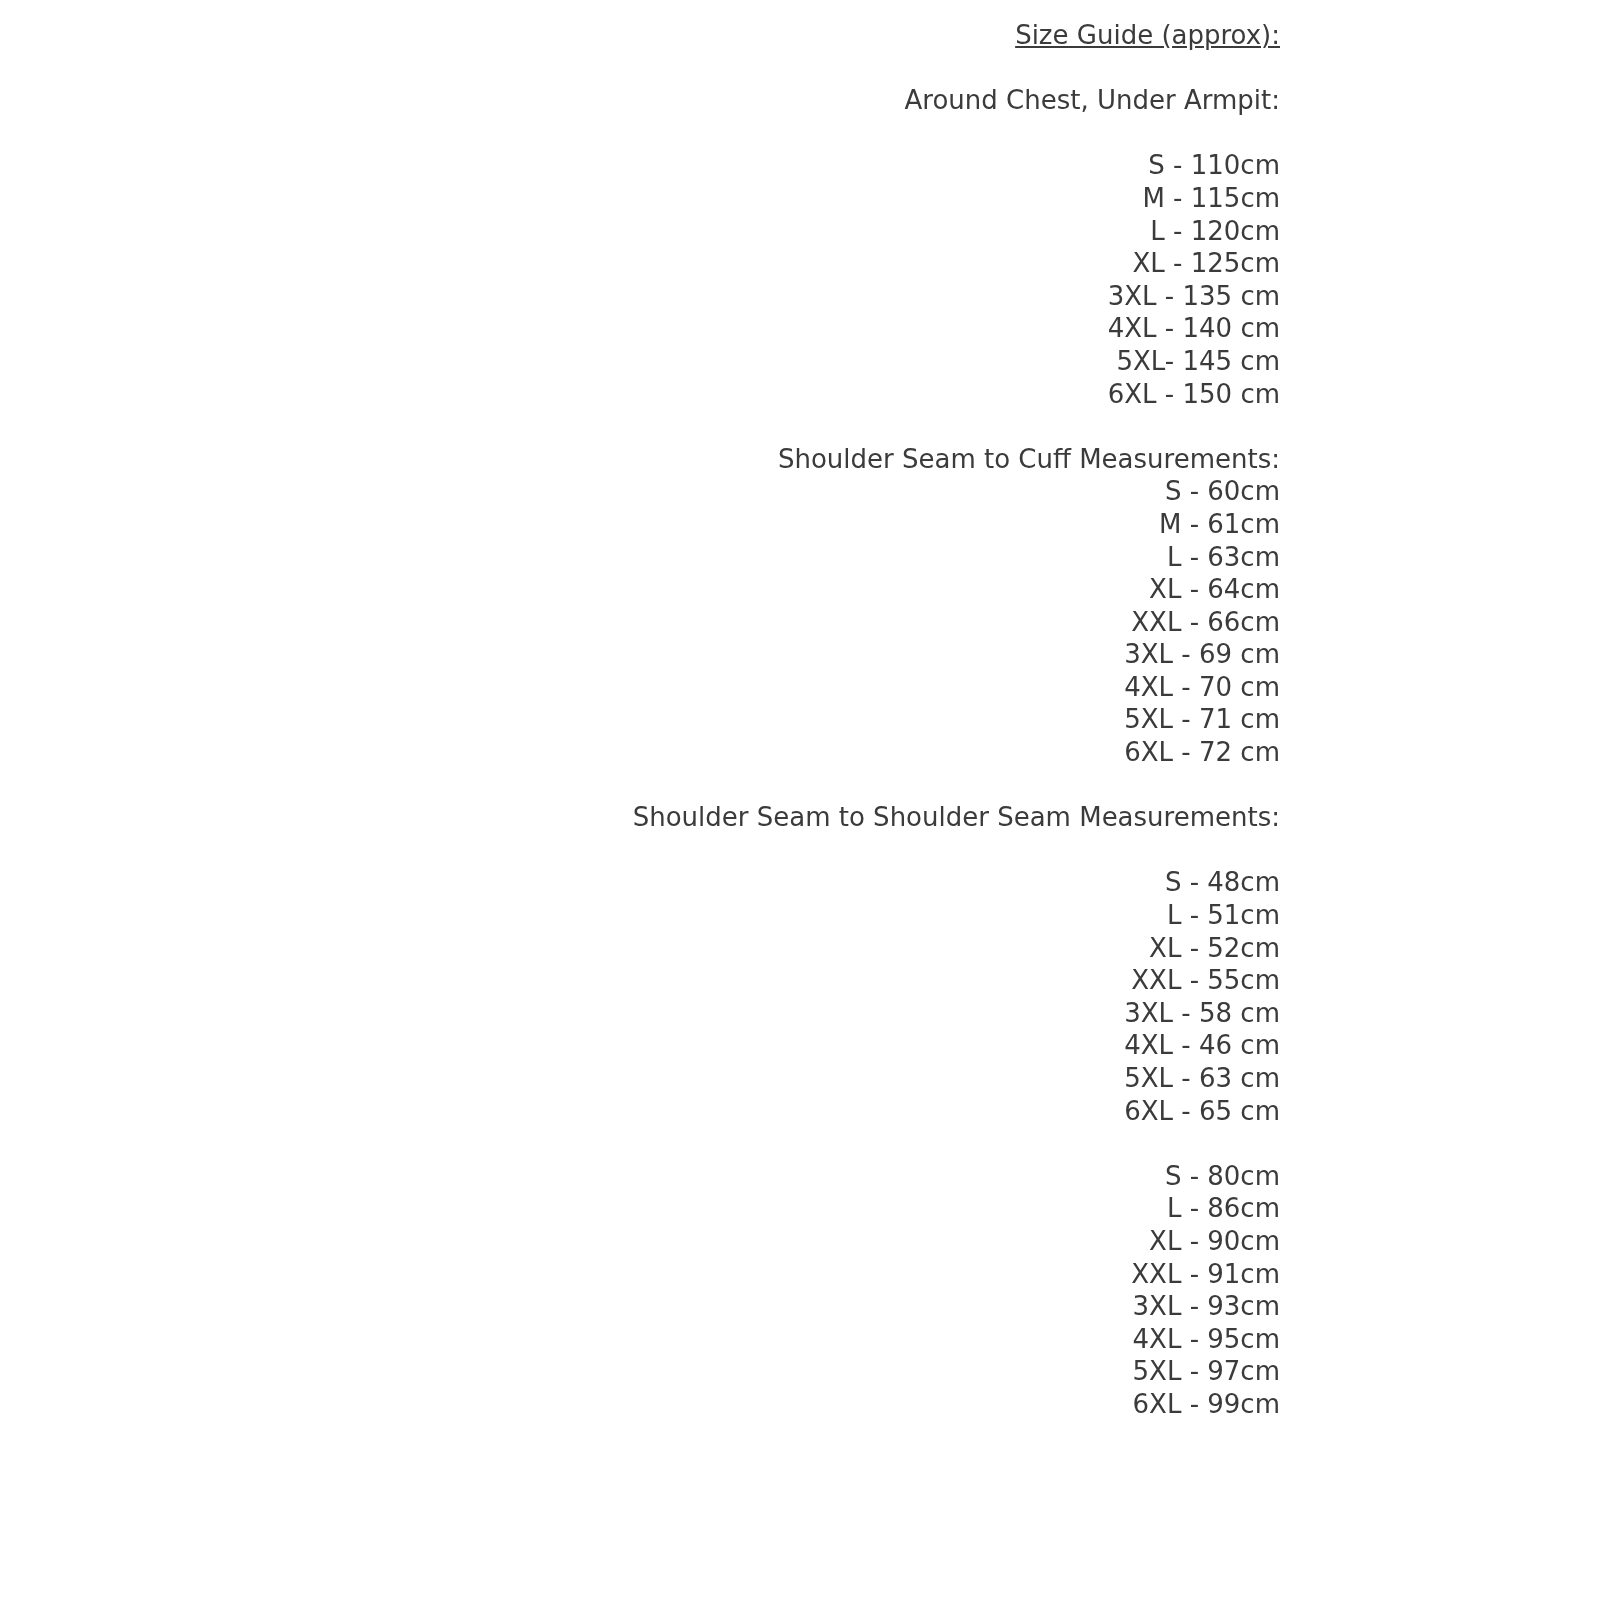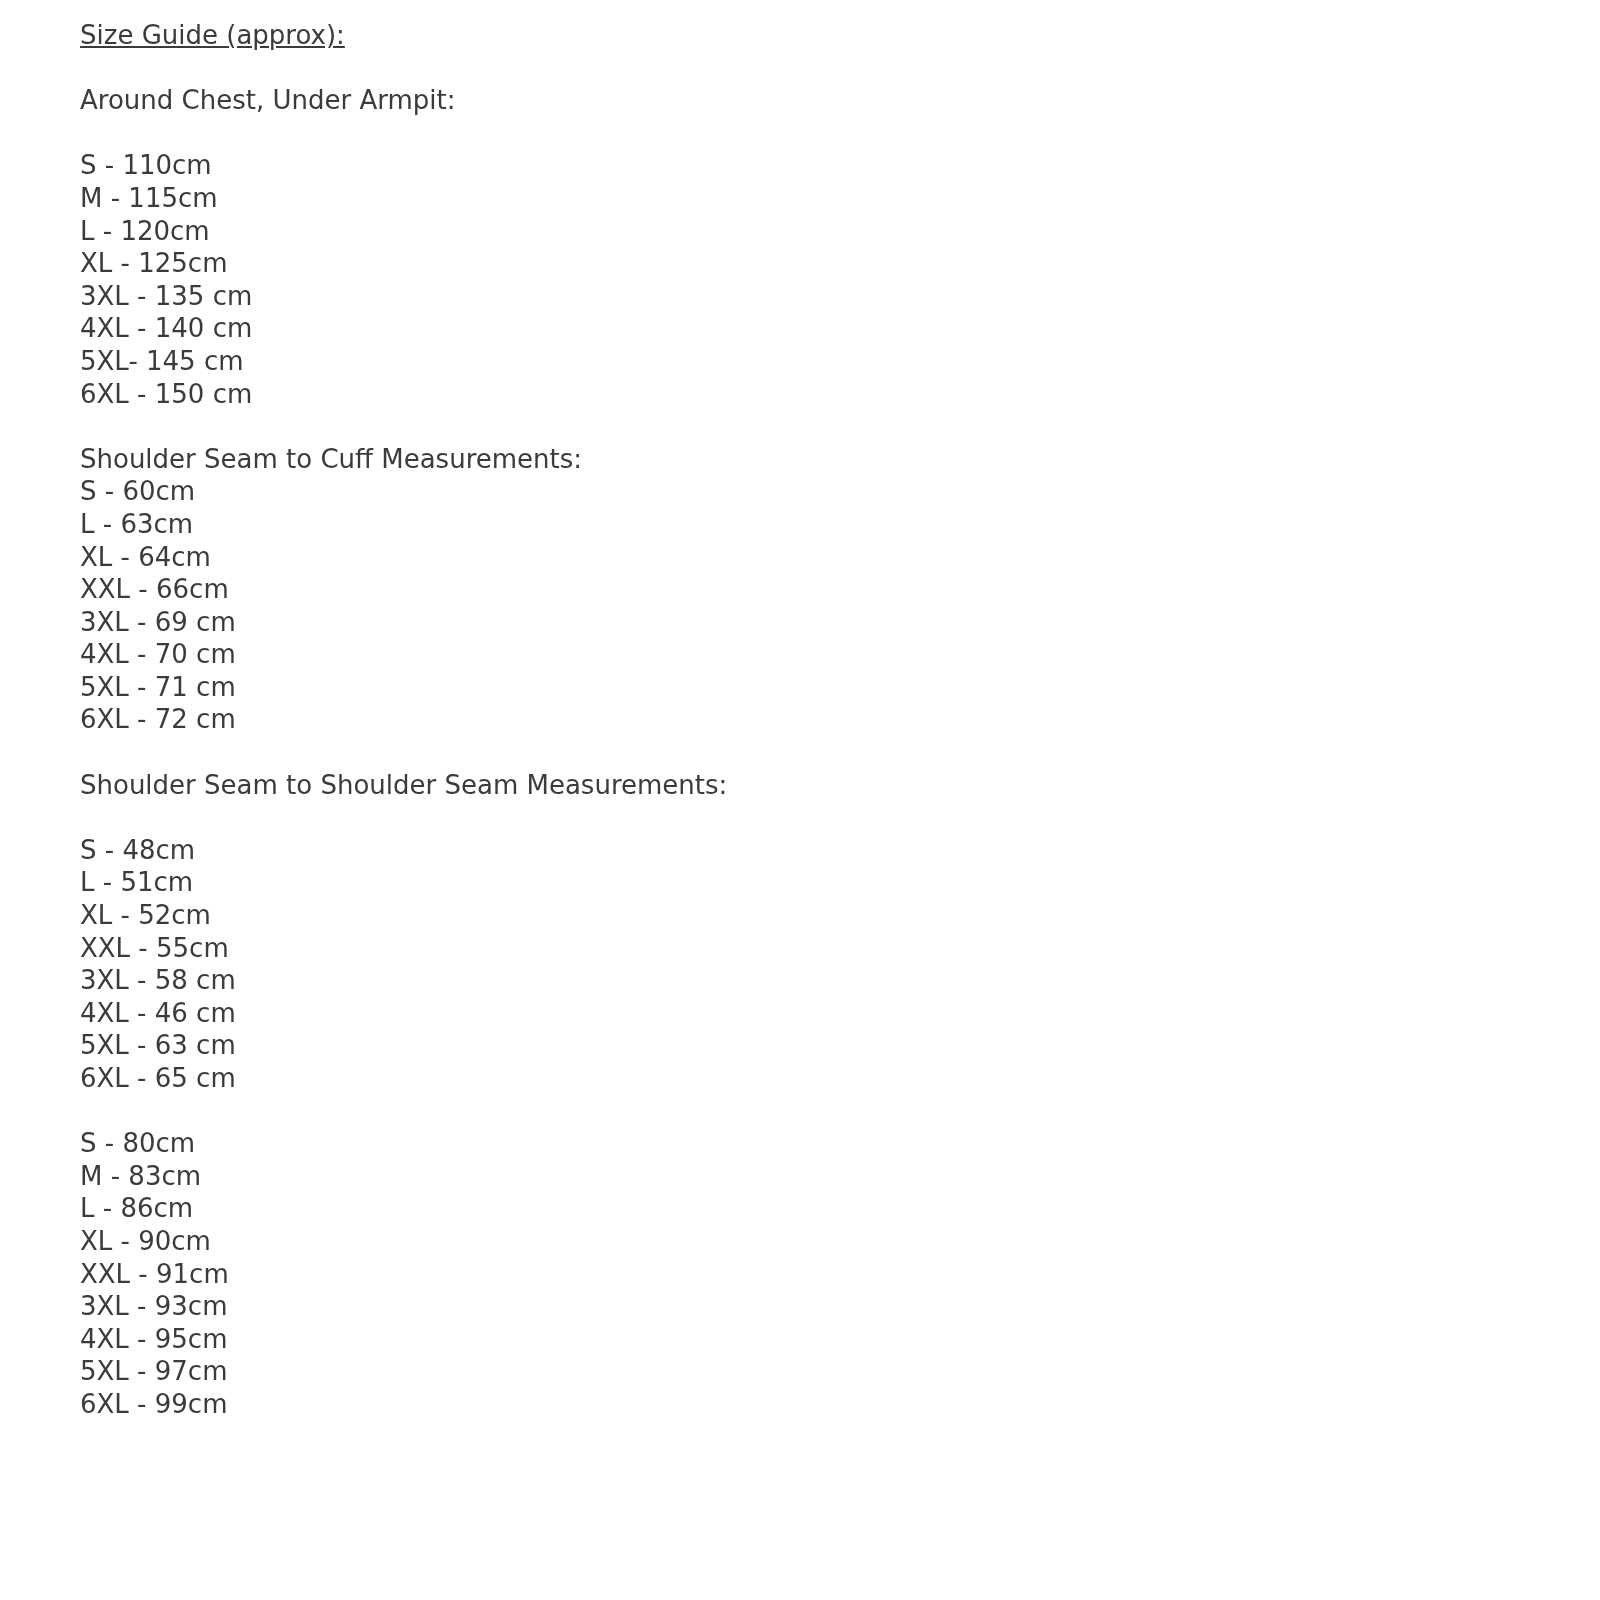--- a/index.html
+++ b/index.html
@@ -12,21 +12,21 @@
     height: 1600px;
     overflow: hidden;
     font-family: "DejaVu Sans", "Liberation Sans", sans-serif;
     color: #3b3b3b;
   }
   .doc {
     box-sizing: border-box;
     padding-top: 19px;
     padding-left: 80px;
     width: 1280px;
-    text-align: left;
+    text-align: right;
   }
   .line {
     margin: 0;
     padding: 0;
     font-size: 26px;
     line-height: 32.6px;
     min-height: 32.6px;
     white-space: pre;
   }
   .title-text {
@@ -46,41 +46,41 @@
       <p class="line item">M - 115cm</p>
       <p class="line item">L - 120cm</p>
       <p class="line item">XL - 125cm</p>
       <p class="line item">3XL - 135 cm</p>
       <p class="line item">4XL - 140 cm</p>
       <p class="line item">5XL- 145 cm</p>
       <p class="line item">6XL - 150 cm</p>
       <p class="line blank"></p>
       <p class="line heading">Shoulder Seam to Cuff Measurements:</p>
       <p class="line item">S - 60cm</p>
+      <p class="line item">M - 61cm</p>
       <p class="line item">L - 63cm</p>
       <p class="line item">XL - 64cm</p>
       <p class="line item">XXL - 66cm</p>
       <p class="line item">3XL - 69 cm</p>
       <p class="line item">4XL - 70 cm</p>
       <p class="line item">5XL - 71 cm</p>
       <p class="line item">6XL - 72 cm</p>
       <p class="line blank"></p>
       <p class="line heading">Shoulder Seam to Shoulder Seam Measurements:</p>
       <p class="line blank"></p>
       <p class="line item">S - 48cm</p>
       <p class="line item">L - 51cm</p>
       <p class="line item">XL - 52cm</p>
       <p class="line item">XXL - 55cm</p>
       <p class="line item">3XL - 58 cm</p>
       <p class="line item">4XL - 46 cm</p>
       <p class="line item">5XL - 63 cm</p>
       <p class="line item">6XL - 65 cm</p>
       <p class="line blank"></p>
       <p class="line item">S - 80cm</p>
-      <p class="line item">M - 83cm</p>
       <p class="line item">L - 86cm</p>
       <p class="line item">XL - 90cm</p>
       <p class="line item">XXL - 91cm</p>
       <p class="line item">3XL - 93cm</p>
       <p class="line item">4XL - 95cm</p>
       <p class="line item">5XL - 97cm</p>
       <p class="line item">6XL - 99cm</p>
     </div>
 </main>
 

